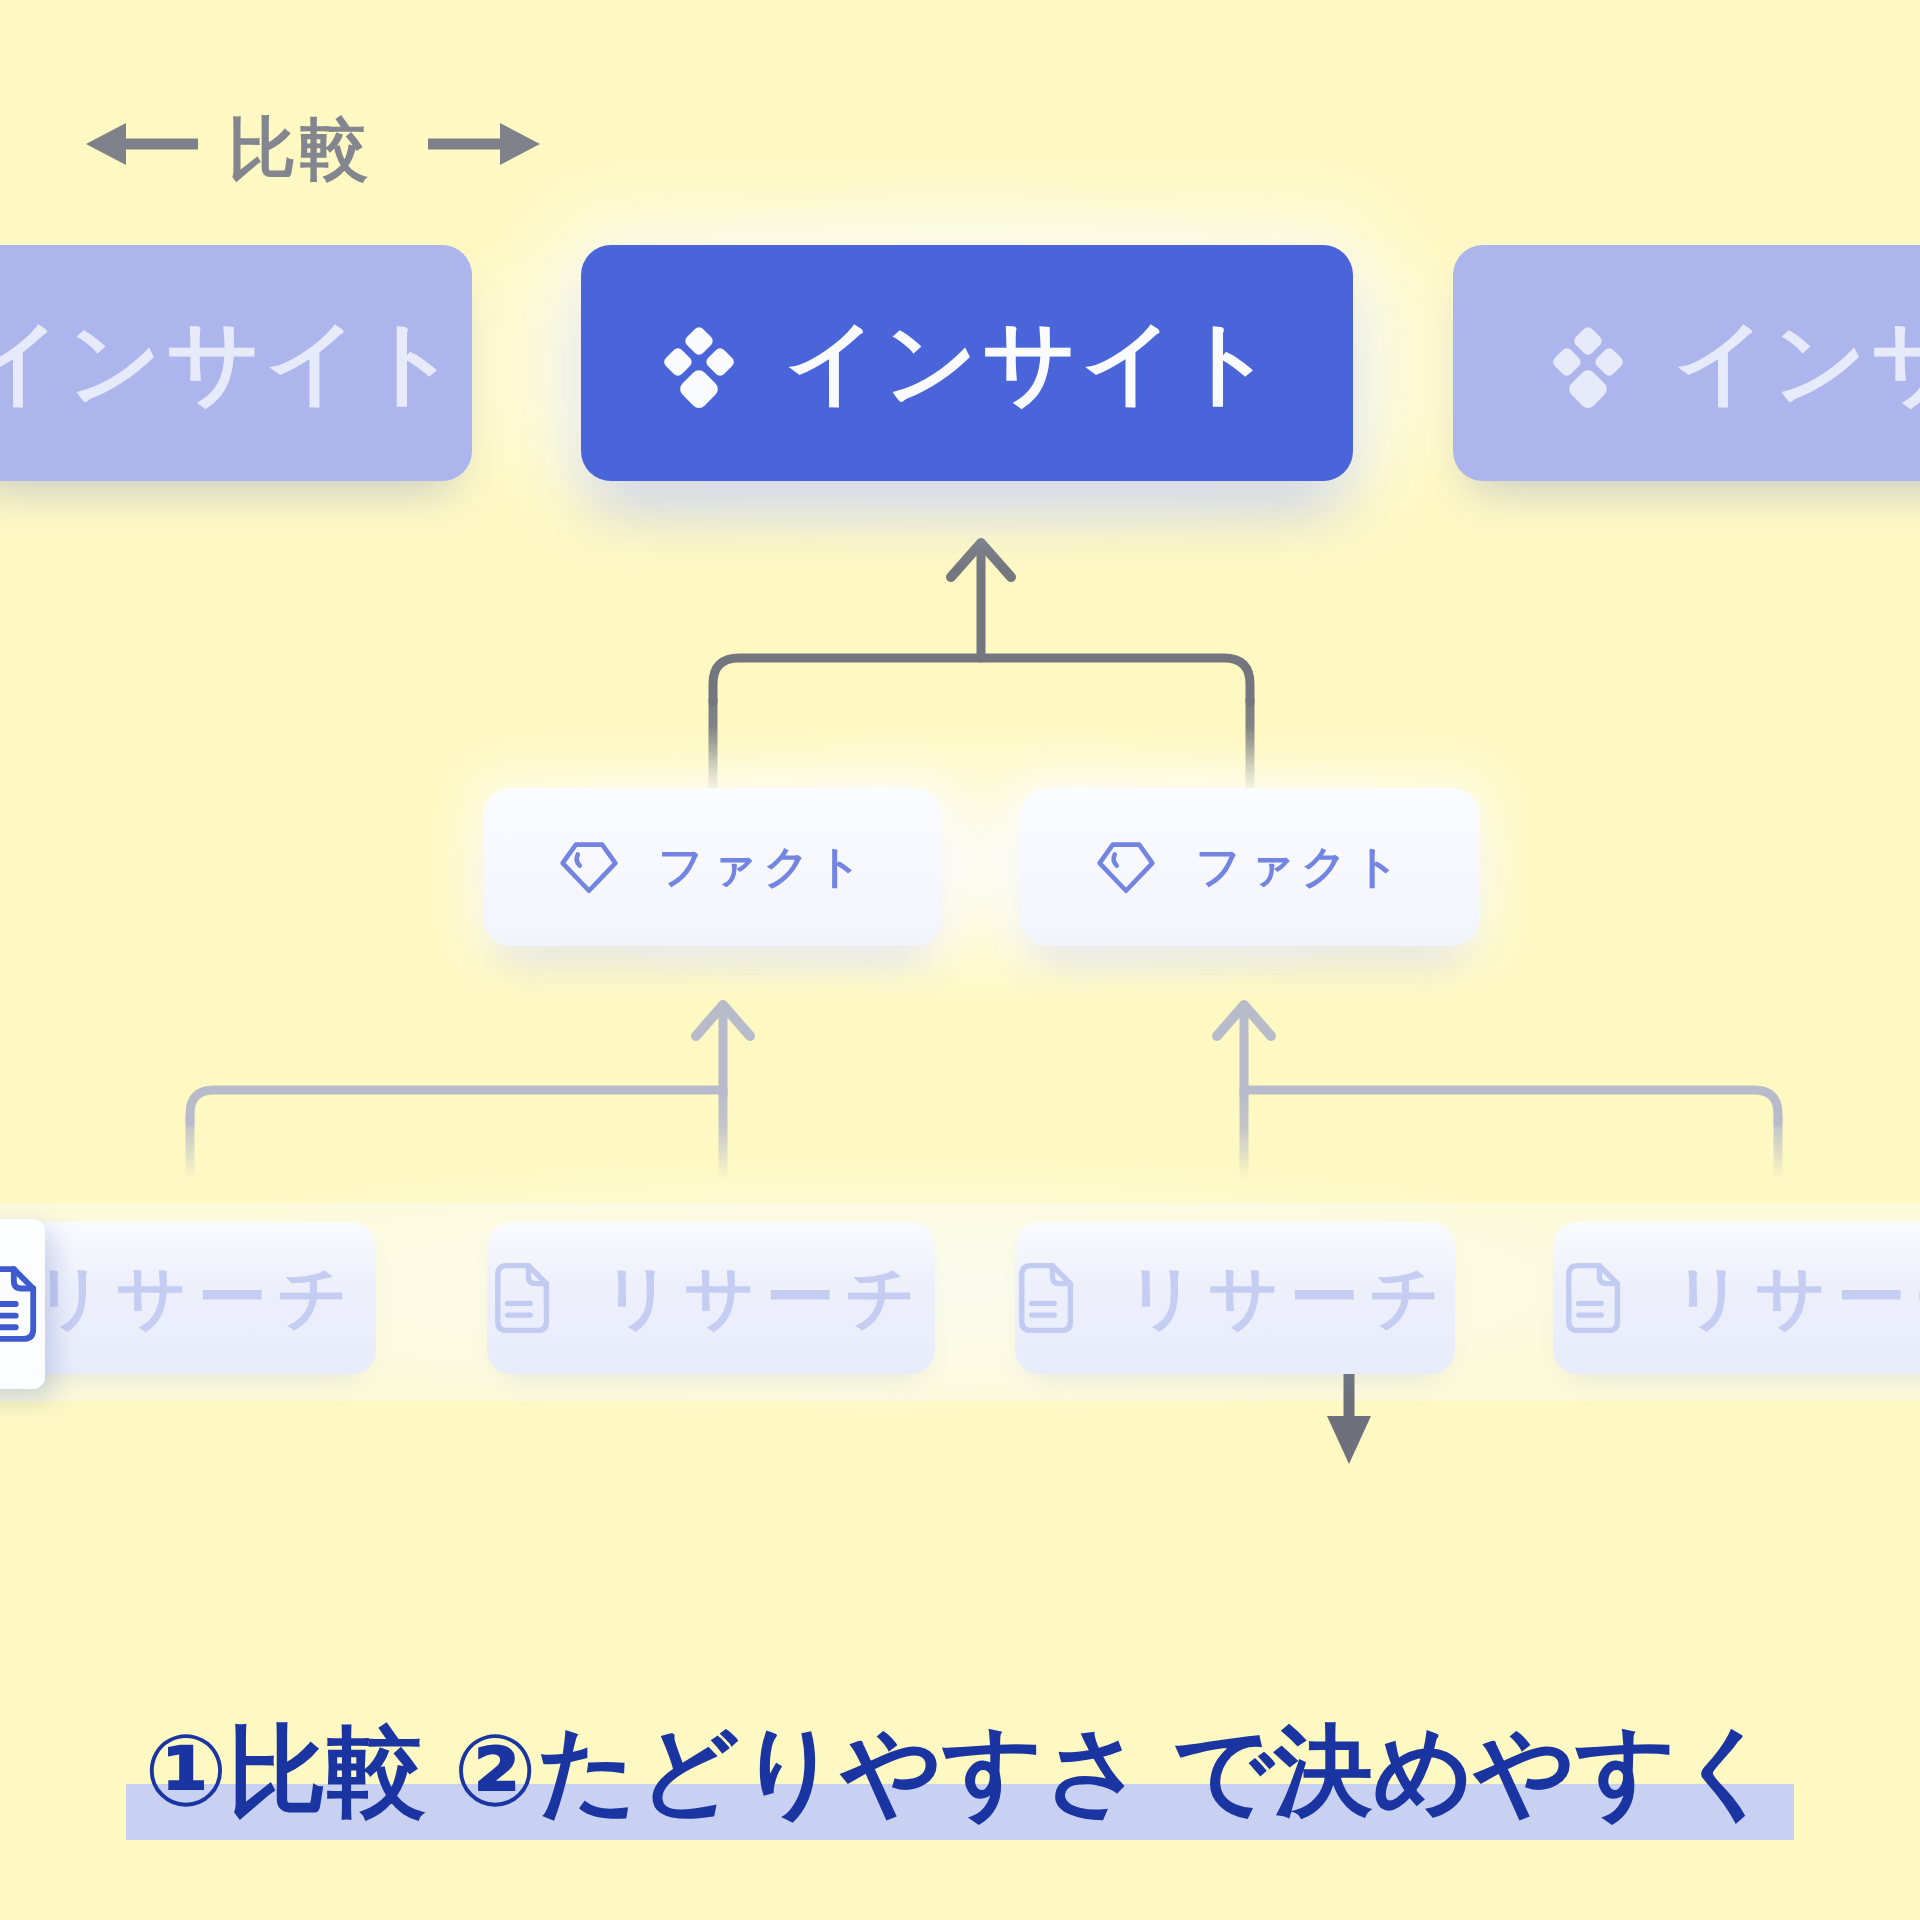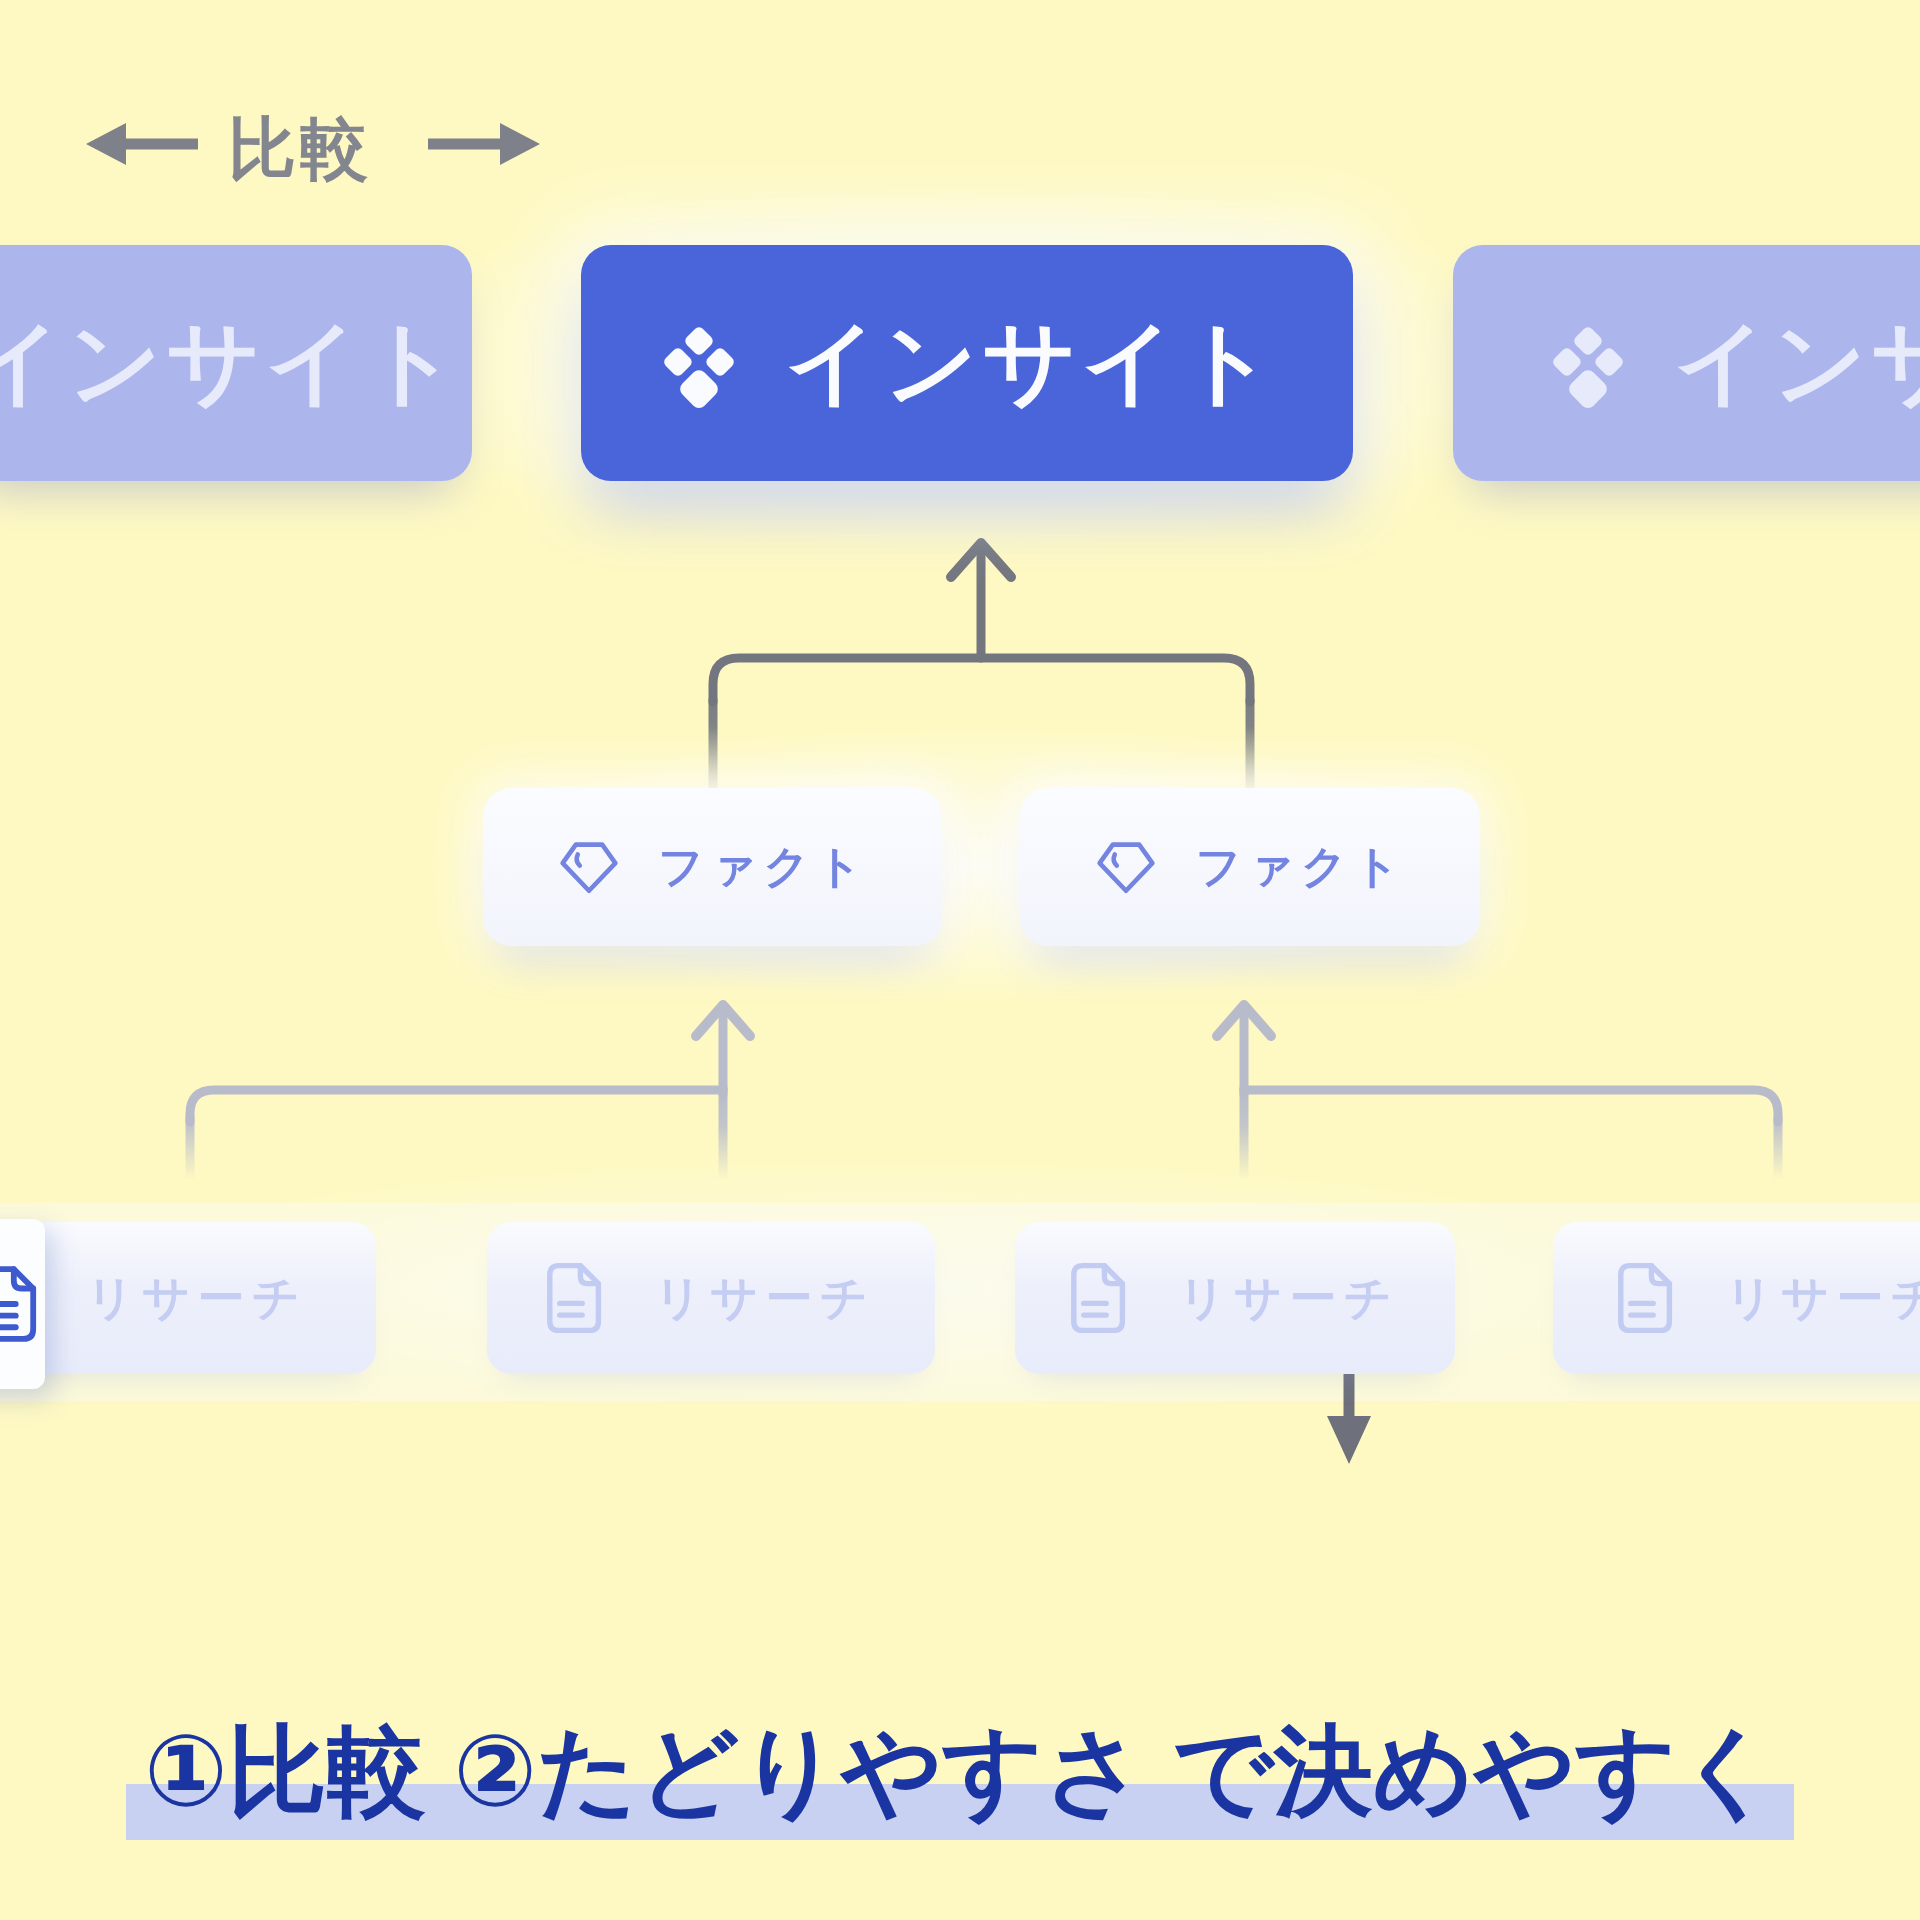--- a/index.html
+++ b/index.html
@@ -25,21 +25,21 @@
 
   
   .fact{top:788px;height:158px;border-radius:28px;gap:36px;font-size:45px;letter-spacing:.15em;
     background:linear-gradient(180deg,#fbfcff 0%,#f2f4fc 100%);color:#7384e1;white-space:nowrap;
     box-shadow:0 0 44px 14px rgba(253,254,255,.65), 0 28px 42px -18px rgba(105,122,210,.35);}
   .fact1{left:483px;width:459px;}
   .fact2{left:1020px;width:460px;}
   .gem{width:66px;height:58px;flex:0 0 auto;}
 
   
-  .res{top:1222px;height:152px;border-radius:24px;gap:50px;font-size:47px;letter-spacing:.16em;
+  .res{top:1222px;height:152px;border-radius:24px;gap:50px;font-size:69px;letter-spacing:.16em;
     background:linear-gradient(180deg,#fafbfe 0%,#edf0fb 42%,#e8ecfa 100%);color:#c5cdf2;white-space:nowrap;
     box-shadow:0 18px 30px -18px rgba(140,155,220,.25);}
   .res1{left:18px;width:358px;}
   .res2{left:487px;width:448px;}
   .res3{left:1015px;width:440px;}
   .res4{left:1553px;width:458px;}
   .doc{width:58px;height:72px;flex:0 0 auto;}
 
   .edge-card{position:absolute;left:-122px;top:1219px;width:167px;height:170px;background:#fcfdff;
     border-radius:12px;box-shadow:8px 10px 26px rgba(90,110,190,.28);display:flex;align-items:center;}

